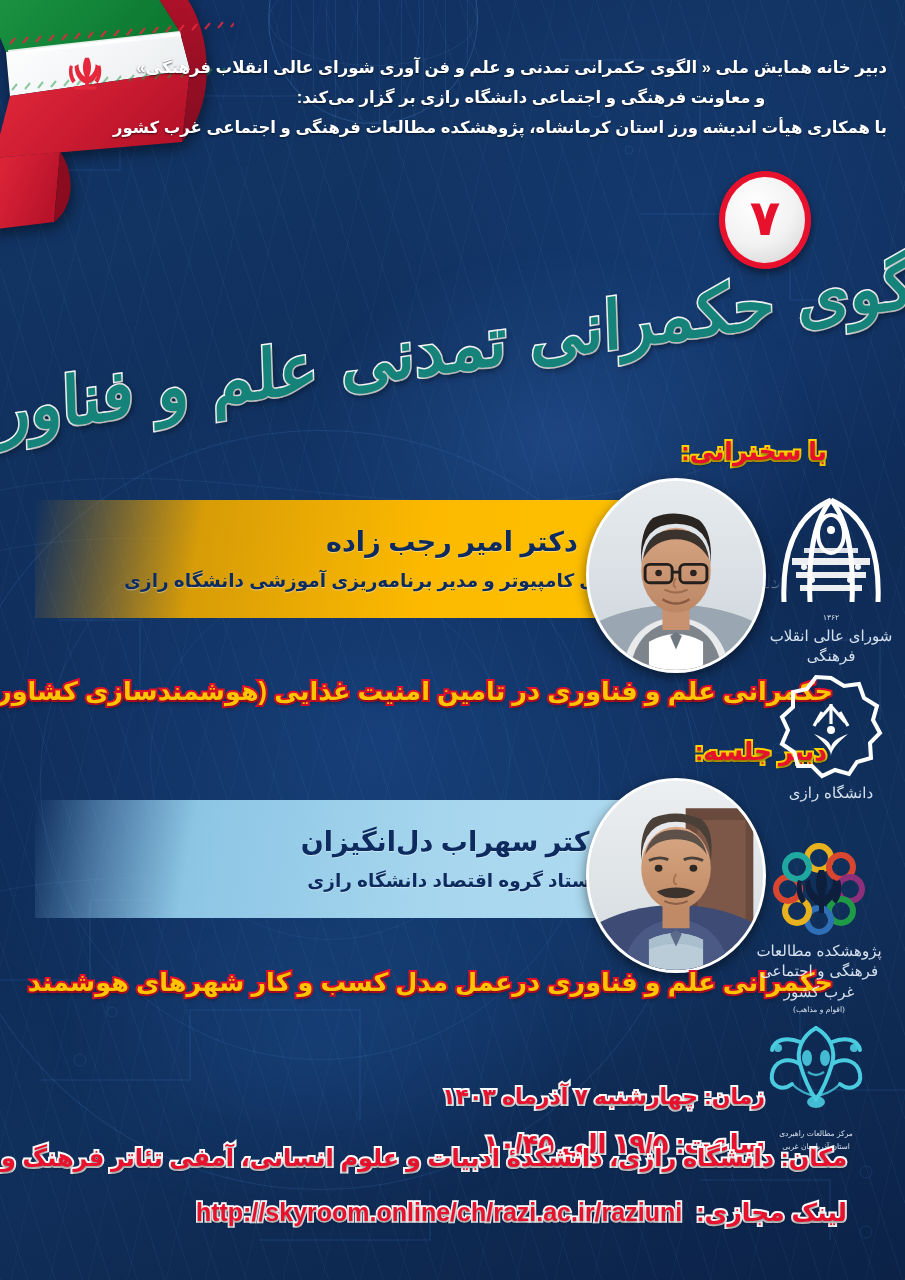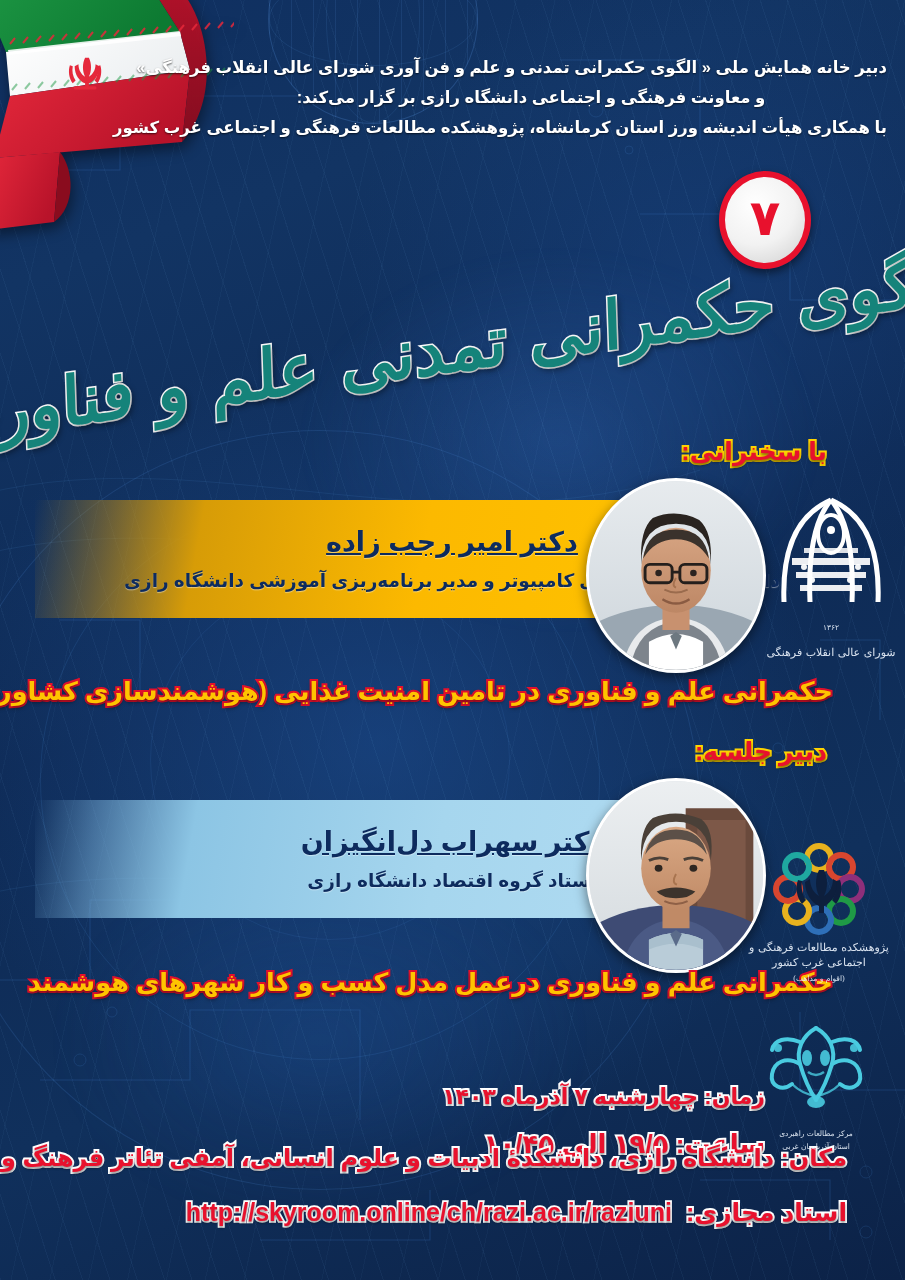--- a/index.html
+++ b/index.html
@@ -141,21 +141,21 @@
   }
   #band1{
     left:35px;top:500px;width:690px;height:118px;
     background:linear-gradient(100deg, rgba(17,48,96,0) 0%, rgba(196,140,16,.45) 10%, #d79c07 24%, #fcb900 56%, #ffc400 100%);
   }
   #band2{
     left:35px;top:800px;width:690px;height:118px;
     background:linear-gradient(100deg, rgba(17,48,96,0) 0%, rgba(120,175,215,.5) 9%, #8cc5e4 23%, #a6d6ee 58%, #b2dcf2 100%);
   }
   .name{
-    font-weight:bold;font-size:27px;letter-spacing:.3px;white-space:nowrap;text-decoration:underline;
+    font-weight:bold;font-size:27px;letter-spacing:.3px;white-space:nowrap;
   }
   .role{
     font-weight:bold;font-size:18.5px;white-space:nowrap;
   }
   #band1 .name,#band1 .role{
     color:#0d2b5e;text-shadow:0 1px 1px rgba(255,255,255,.45);
   }
   #band2 .name,#band2 .role{
     color:#0d2b5e;text-shadow:0 1px 1px rgba(255,255,255,.45);
   }
@@ -207,26 +207,26 @@
     -webkit-text-stroke:3.5px #ffffff;paint-order:stroke fill;
     text-shadow:0 2px 3px rgba(0,0,0,.45);
     padding-left:37px;
   }
 
   
   .logo{
     position:absolute;width:148px;display:flex;flex-direction:column;
     align-items:center;justify-content:flex-start;
   }
-  #logo1{left:757px;top:492px;gap:10px;}
+  #logo1{left:757px;top:492px;}
   #logo2{left:757px;top:672px;}
   #logo3{left:745px;top:840px;}
   #logo4{left:742px;top:1022px;}
   .logo-cap{
-    color:#e9f1fb;font-size:11px;text-align:center;line-height:1.35;
+    color:#e9f1fb;font-size:15px;text-align:center;line-height:1.35;
     margin-top:3px;direction:rtl;opacity:.92;
     font-family:"DejaVu Serif","Liberation Serif",serif;
   }
   .logo-cap.small{font-size:7.5px;}
   .logo svg{display:block;}
 </style>
 </head>
 <body>
 
 <div id="poster">
@@ -418,21 +418,21 @@
       <path d="M84 158 l6 13 l6 -13 l-6 -4 Z" fill="#5a6b8a"></path>
     </svg>
   </div>
 
   <div class="topic" id="topic2">حکمرانی علم و فناوری درعمل مدل کسب و کار شهرهای هوشمند</div>
 
   <div class="info" id="info-date">زمان: چهارشنبه ۷ آذرماه ۱۴۰۳</div>
   <div class="info" id="info-time">ساعت: ۱۹/۵ الی ۱۰/۴۵</div>
   <div class="info" id="info-place">مکان: دانشگاه رازی، دانشکدهٔ ادبیات و علوم انسانی، آمفی تئاتر فرهنگ و ادب</div>
   <div id="info-link-row">
-    <span class="lbl">استاد مجازی:</span>
+    <span class="lbl">لینک مجازی:</span>
     <span class="url">http://skyroom.online/ch/razi.ac.ir/raziuni</span>
   </div>
 
   <div class="logo" id="logo1">
     <svg width="122" height="118" viewBox="0 0 122 118">
       <g fill="none" stroke="#ffffff" stroke-width="5">
         <path d="M61 8 C 24 24, 12 62, 14 110"></path>
         <path d="M61 8 C 98 24, 110 62, 108 110"></path>
         <path d="M61 8 C 44 28, 38 62, 40 110"></path>
         <path d="M61 8 C 78 28, 84 62, 82 110"></path>
@@ -449,20 +449,37 @@
         <circle cx="34" cy="75" r="3"></circle>
           <circle cx="88" cy="75" r="3"></circle>
         <circle cx="42" cy="88" r="3"></circle>
           <circle cx="80" cy="88" r="3"></circle>
       </g>
     </svg>
     <div class="logo-cap small">۱۳۶۲</div>
     <div class="logo-cap">شورای عالی انقلاب فرهنگی</div>
   </div>
 
+  <div class="logo" id="logo2">
+    <svg width="110" height="108" viewBox="0 0 110 108">
+      <g fill="none" stroke="#ffffff" stroke-width="4">
+        <path d="M55 6 L68 14 L83 12 L88 26 L101 34 L97 48 L104 61 L94 71 L95 86 L81 90 L73 102 L59 98 L46 104 L36 94 L22 94 L18 80 L6 72 L12 58 L6 45 L17 35 L17 20 L31 17 L40 5 Z"></path>
+      </g>
+      <g stroke="#ffffff" stroke-width="3.2" fill="none">
+        <path d="M55 34 L41 50"></path>
+          <path d="M55 32 L55 52"></path>
+          <path d="M55 34 L69 50"></path>
+        <path d="M46 40 L38 54"></path>
+          <path d="M64 40 L72 54"></path>
+      </g>
+      <path d="M38 62 q17 14 17 22 q0 -8 17 -22 q-17 6 -17 14 q0 -8 -17 -14 Z" fill="#ffffff"></path>
+      <circle cx="55" cy="58" r="4" fill="#ffffff"></circle>
+    </svg>
+    <div class="logo-cap">دانشگاه رازی</div>
+  </div>
 
   <div class="logo" id="logo3">
     <svg width="110" height="98" viewBox="0 0 110 98">
       <g fill="none" stroke-width="6">
         <circle cx="55" cy="18" r="12" stroke="#e8b21e"></circle>
         <circle cx="77" cy="27" r="12" stroke="#d9462f"></circle>
         <circle cx="86" cy="49" r="12" stroke="#8e2f7a"></circle>
         <circle cx="77" cy="71" r="12" stroke="#1f9a46"></circle>
         <circle cx="55" cy="80" r="12" stroke="#2e6fb8"></circle>
         <circle cx="33" cy="71" r="12" stroke="#e8b21e"></circle>

